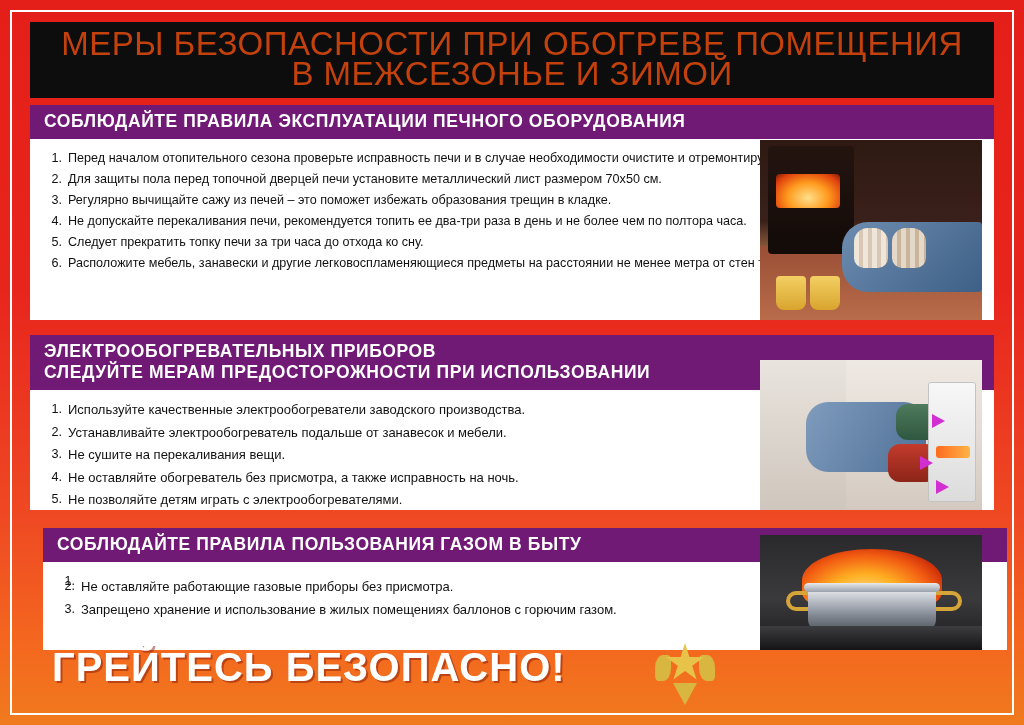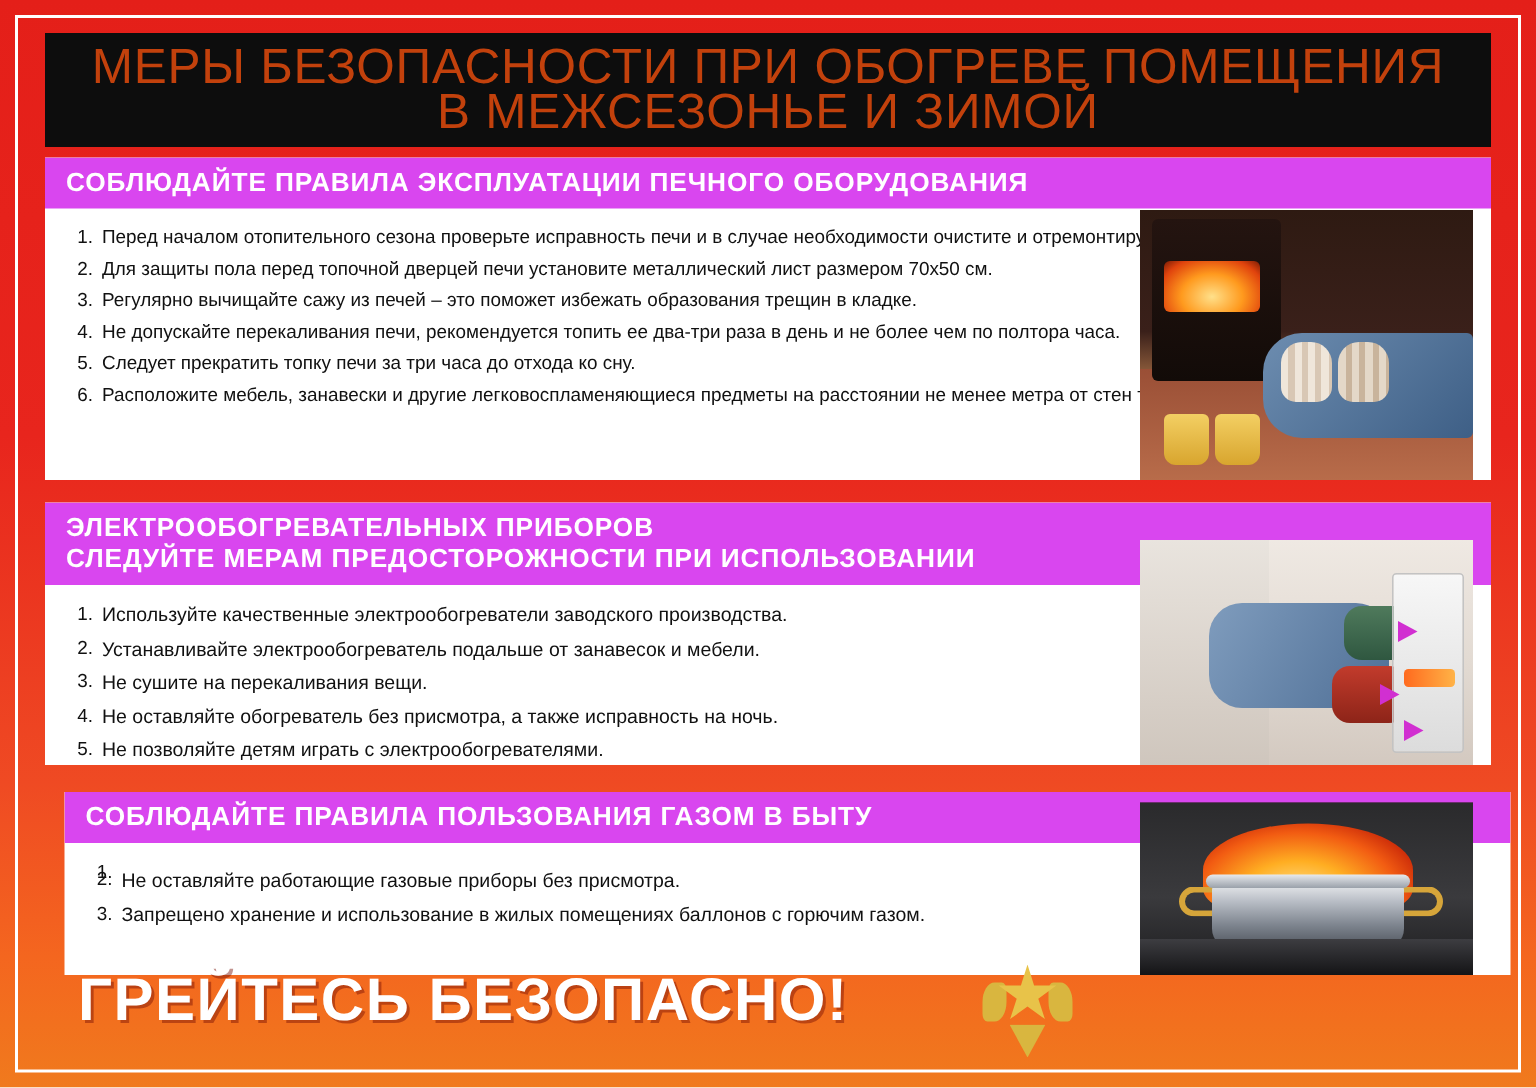--- a/index.html
+++ b/index.html
@@ -56,21 +56,21 @@
     position: absolute;
     background: #ffffff;
     box-sizing: border-box;
     overflow: hidden;
   }
   .card-1 { left: 30px; top: 105px;  width: 964px; height: 215px; }
   .card-2 { left: 30px; top: 335px;  width: 964px; height: 175px; }
   .card-3 { left: 43px; top: 528px;  width: 964px; height: 122px; }
 
   .card-title {
-    background: #d946ef;
+    background: #701a75;
     color: #ffffff;
     font-weight: bold;
     font-size: 17.5px;
     letter-spacing: 0.6px;
     line-height: 21px;
     padding: 6px 0 7px 14px;
     text-transform: uppercase;
   }
   .card-title .t-line { display: block; }
 

